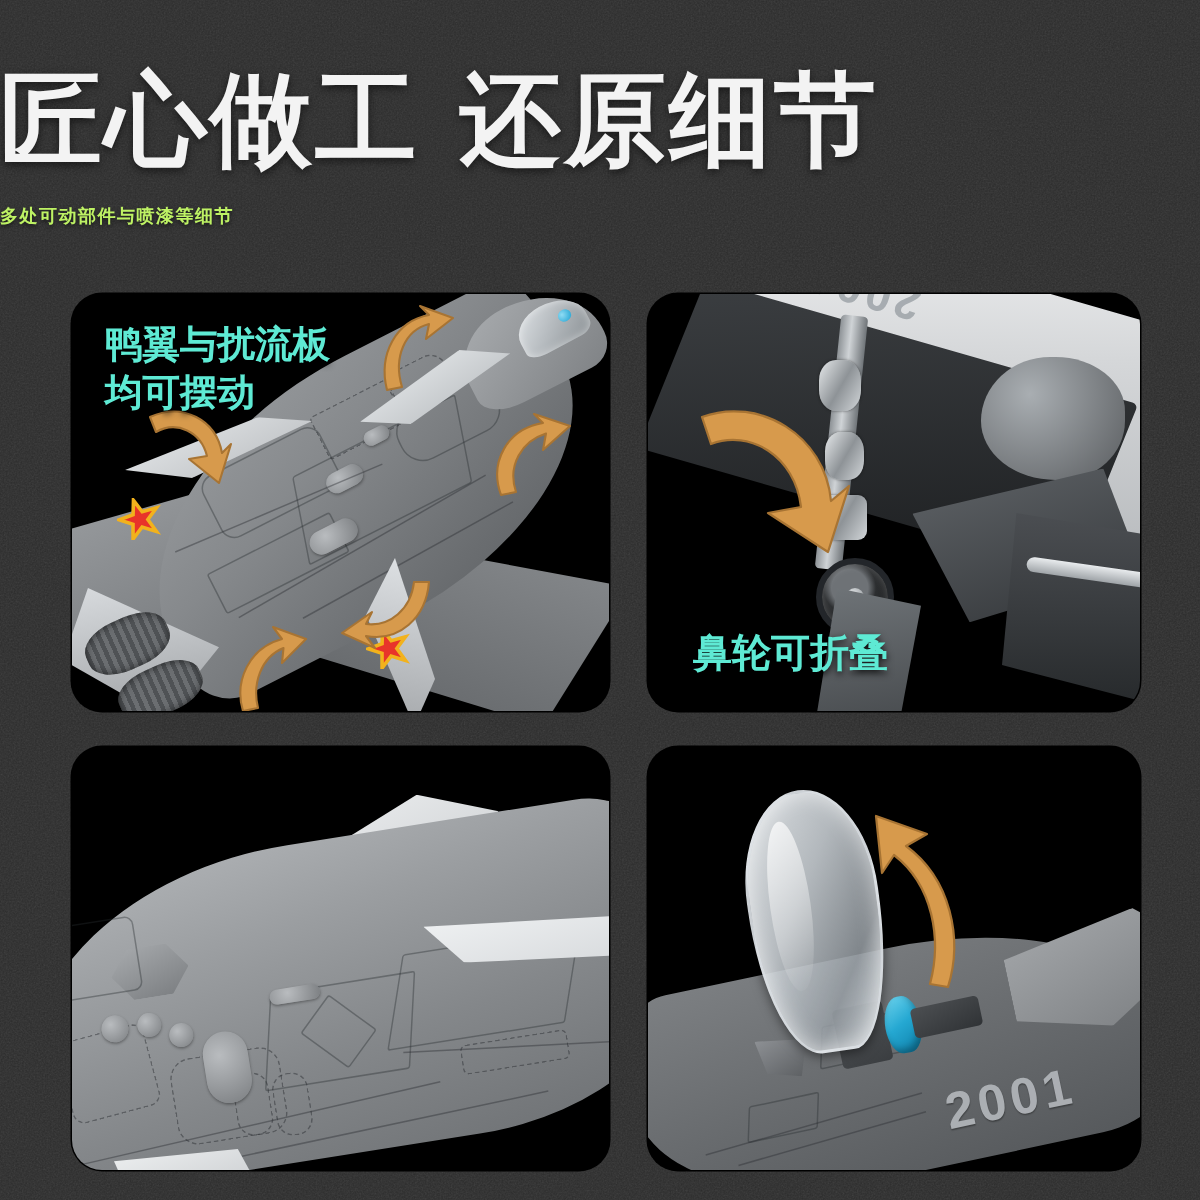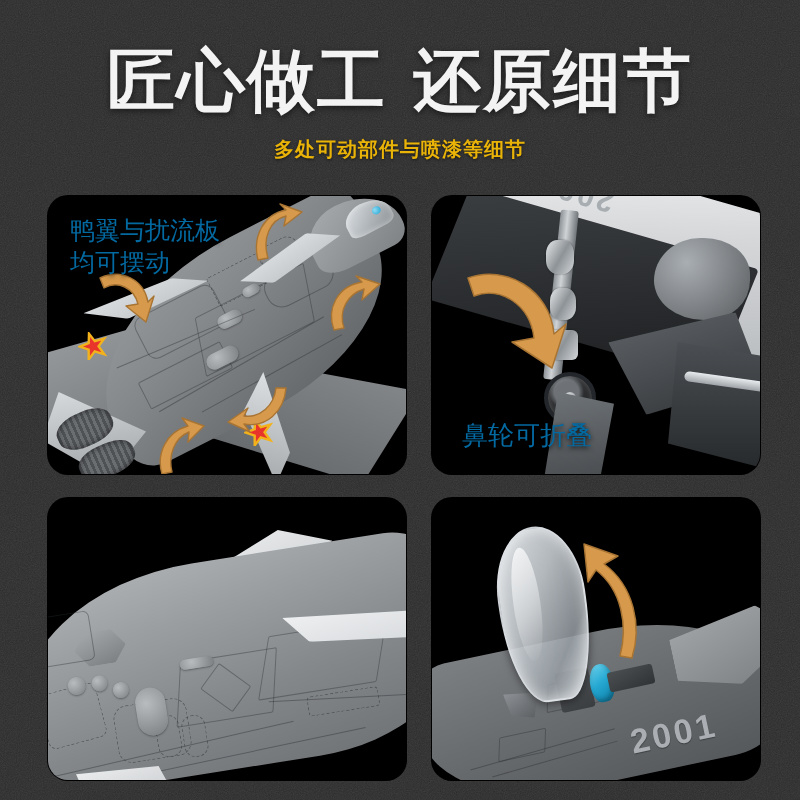--- a/index.html
+++ b/index.html
@@ -17,32 +17,32 @@
   }
   
   #noise{
     position:absolute;inset:0;
     opacity:.55;
     pointer-events:none;
     z-index:1;
   }
 
   
-  .header{position:absolute;left:0;top:0;width:800px;z-index:3;text-align:center;}
+  .header{position:absolute;left:0;top:0;width:800px;z-index:3;text-align:left;}
   .title{
     margin:0;padding-top:46px;
     font-size:68px;line-height:1;
     font-weight:700;color:#f3f3f3;
     letter-spacing:2px;
     text-shadow:0 2px 6px rgba(0,0,0,.55);
   }
   .title .gap{display:inline-block;width:26px;}
   .subtitle{
     margin:0;padding-top:22px;
-    font-size:20px;font-weight:700;color:#eab308;
+    font-size:12px;font-weight:700;color:#bef264;
     letter-spacing:1px;
     text-shadow:0 1px 3px rgba(0,0,0,.6);
   }
 
   
   .grid{
     position:absolute;left:48px;top:196px;
     width:712px;height:584px;
     display:grid;
     grid-template-columns:358px 328px;
@@ -52,21 +52,21 @@
   }
   .panel{
     position:relative;
     background:#000;
     border-radius:20px;
     overflow:hidden;
     box-shadow:0 0 0 1px #000;
   }
   .panel .caption{
     position:absolute;z-index:30;
-    color:#0369a1;font-weight:400;
+    color:#5eead4;font-weight:700;
     text-shadow:0 2px 5px rgba(0,0,0,.9);
     white-space:pre-line;
     line-height:1.28;
   }
   .cap-p1{left:22px;top:18px;font-size:25px;}
   .cap-p2{left:30px;bottom:22px;font-size:26px;}
   .cap-p3{left:24px;top:16px;font-size:26px;}
   .cap-p4{left:24px;top:14px;font-size:26px;}
 
   .scene{position:absolute;inset:0;overflow:hidden;}

